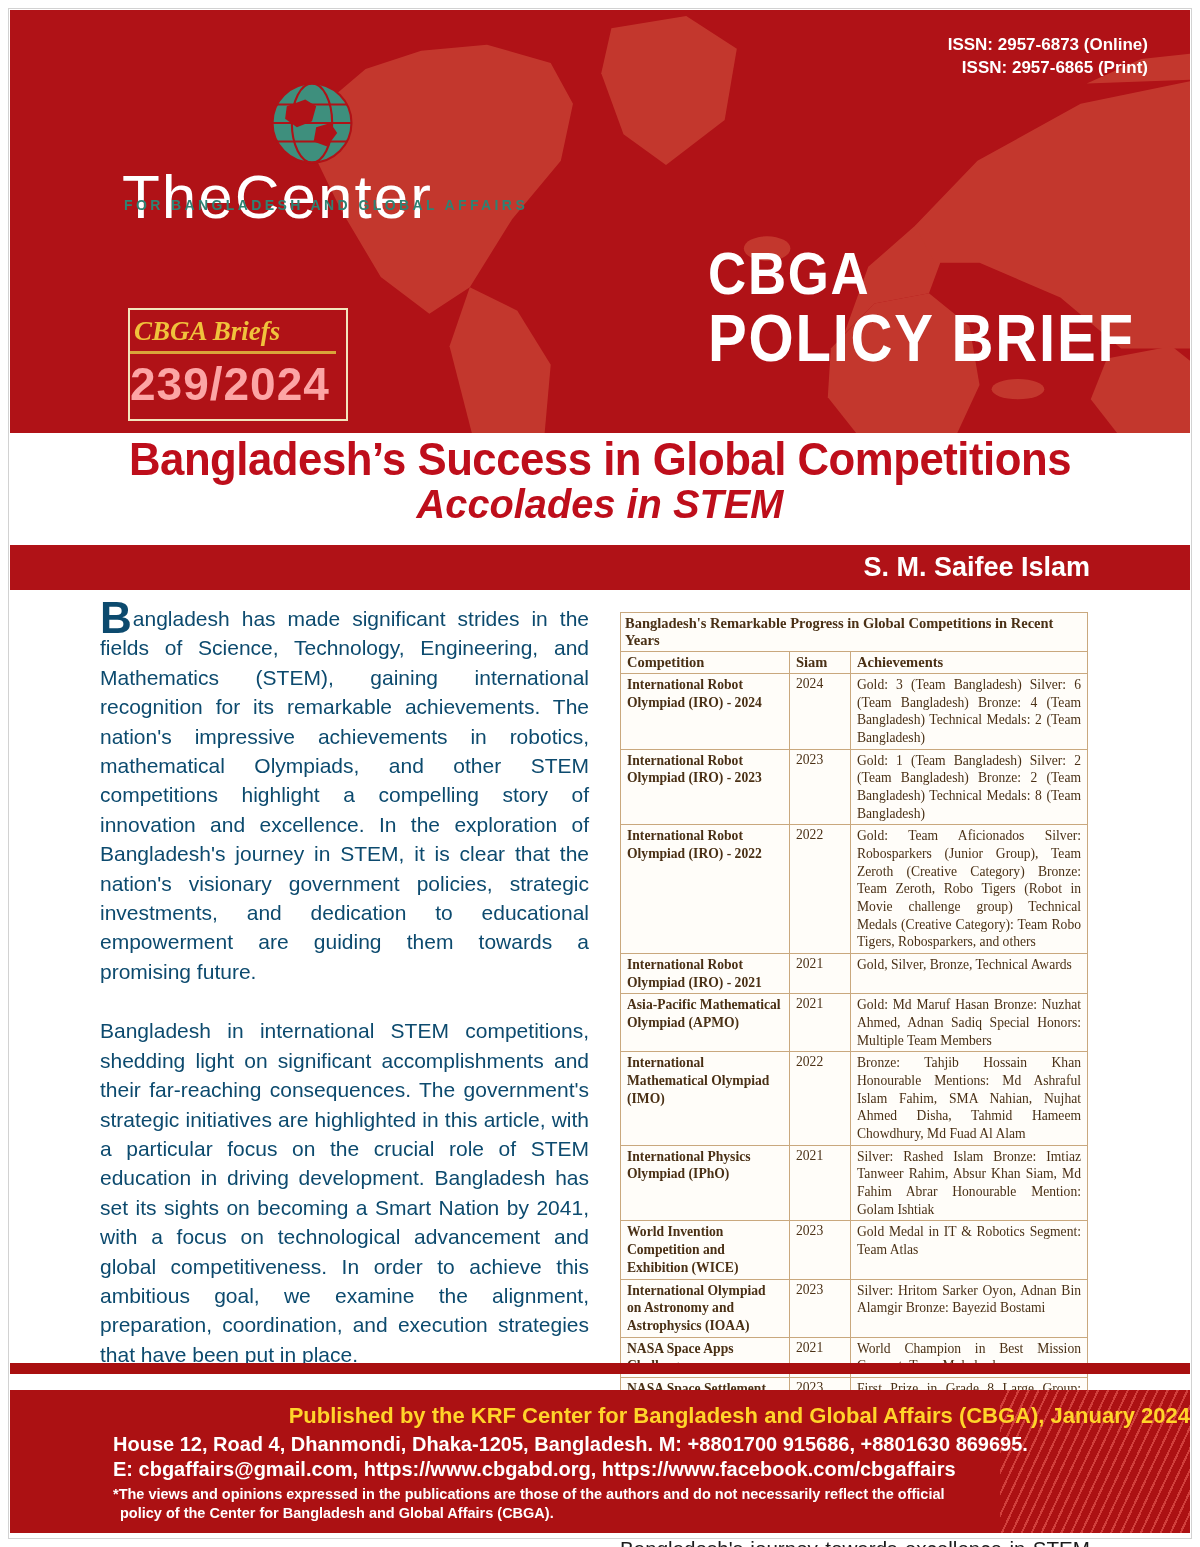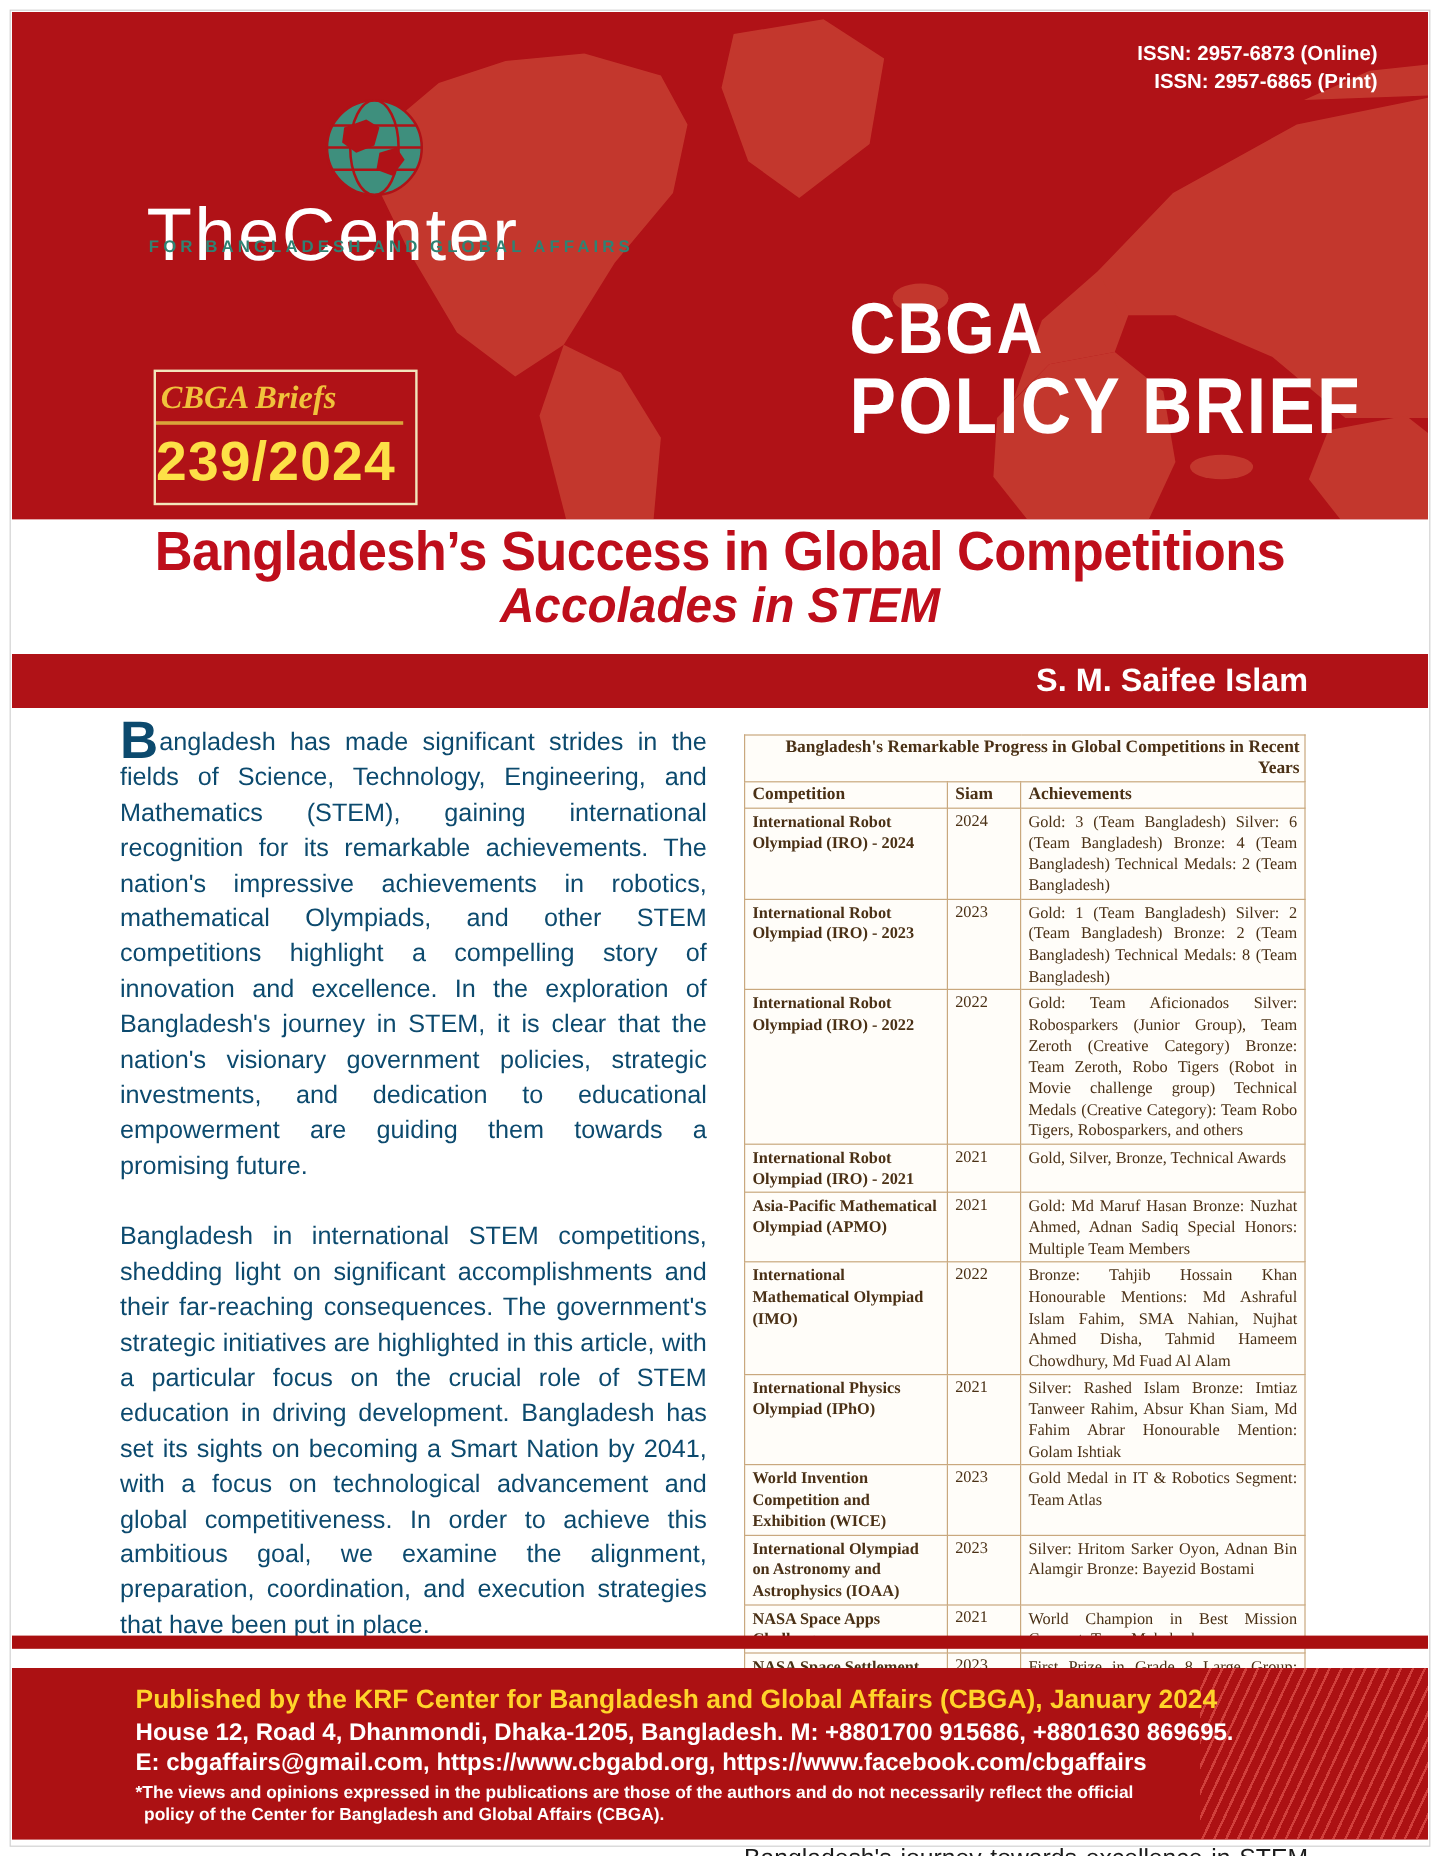--- a/index.html
+++ b/index.html
@@ -15,21 +15,21 @@
   .map{position:absolute; left:300px; top:0; width:890px; height:423px; opacity:.95;}
   .issn{position:absolute; top:24px; right:42px; text-align:right; color:#fff; font-weight:bold; font-size:17px; line-height:1.35; z-index:3;}
 
   .logo{position:absolute; left:112px; top:85px; width:440px; z-index:3;}
   .globe{position:absolute; left:148px; top:-14px; width:84px; height:84px;}
   .logo-text{position:absolute; left:0; top:26px; color:#ffffff; font-size:62px; letter-spacing:2px; white-space:nowrap;margin-top:40px;}
   .logo-tagline{position:absolute; left:2px; top:102px; color:#2F8273; font-size:14px; font-weight:bold; letter-spacing:3.4px; white-space:nowrap;}
 
   .brief-box{position:absolute; left:118px; top:298px; width:206px; border:2px solid #F2E6BC; padding:6px 10px 8px 0; z-index:3;}
   .brief-label{font-family:"Liberation Serif", serif; font-style:italic; font-weight:bold; color:#F0C23C; font-size:27px; padding:0 4px 4px 4px; border-bottom:3px solid #D9A43A;}
-  .brief-number{color:#fde047; font-weight:bold; font-size:46px; letter-spacing:1px; padding-top:3px; text-align:left;}
+  .brief-number{color:#fca5a5; font-weight:bold; font-size:46px; letter-spacing:1px; padding-top:3px; text-align:left;}
 
   .masthead{position:absolute; left:698px; top:234px; color:#ffffff; z-index:3; transform:scaleX(.88); transform-origin:left top; white-space:nowrap;}
   .masthead-line1{font-size:60px; font-weight:bold; line-height:1.0; letter-spacing:2px;}
   .masthead-line2{font-size:66px; font-weight:bold; line-height:1.05; letter-spacing:2px;}
 
   
   .title-band{position:absolute; left:10px; top:433px; right:10px; height:112px; background:#ffffff; text-align:center;}
   .doc-title{margin:0; padding-top:2px; color:#BE0E1B; font-size:46px; font-weight:bold; transform:scaleX(.95); transform-origin:center; letter-spacing:-.5px; line-height:1.05;}
   .doc-subtitle{margin:0; color:#BE0E1B; font-size:41px; font-weight:bold; font-style:italic; transform:scaleX(.97); line-height:1.05;}
 
@@ -40,36 +40,36 @@
   
   .col-left{position:absolute; left:100px; top:604px; width:489px; color:#0c4a6e;}
   .col-left p{margin:0; font-size:21px; line-height:29.4px; text-align:justify;}
   .col-left p + p{margin-top:30px;}
   .dropcap{font-size:44px; font-weight:bold; line-height:0; vertical-align:-7px; letter-spacing:1px;}
 
   .col-right{position:absolute; left:620px; top:612px; width:470px; color:#1b1b1b;}
 
   table.results{width:468px; border-collapse:collapse; font-family:"Liberation Serif", serif; color:#4a3015; background:#fffdf9;}
   table.results th, table.results td{border:1px solid #C9A87E; vertical-align:top;}
-  .t-title{font-size:14.5px; font-weight:bold; text-align:right; padding:2px 4px;}
+  .t-title{font-size:14.5px; font-weight:bold; text-align:left; padding:2px 4px;}
   .t-head th{font-size:14.5px; text-align:left; padding:2px 6px;}
   td.c-comp{width:156px; font-weight:bold; font-size:13.6px; line-height:1.3; padding:2px 6px;margin-left:13px;}
   td.c-year{width:48px; font-size:13.6px; padding:2px 6px; text-align:left;}
   td.c-ach{font-size:13.6px; line-height:1.3; padding:2px 6px; text-align:justify;}
 
   .section-heading{margin:16px 0 0 0; font-size:22.5px; font-weight:bold; line-height:1.16; color:#111;}
   .col-right .para{margin:6px 0 0 0; font-size:20.6px; line-height:26px; text-align:justify;}
 
   
   .divider-bar{position:absolute; left:10px; top:1363px; right:10px; height:11px; background:#A90F10;}
   .footer{position:absolute; left:10px; top:1390px; right:10px; height:143px; background:#AC1113; color:#fff; overflow:hidden;}
   .footer-stripes{position:absolute; right:0; top:0; width:190px; height:100%;
      background:repeating-linear-gradient(115deg, rgba(255,255,255,0) 0 7px, rgba(255,120,110,.45) 7px 9px);}
   .footer-inner{position:relative; padding:12px 0 0 103px; z-index:2;}
-  .f-published{color:#FFD42A; font-weight:bold; font-size:22px; line-height:1.25;}
+  .f-published{color:#FFD42A; font-weight:bold; font-size:22px; line-height:1.25;text-align:right;}
   .f-address{font-weight:bold; font-size:20px; line-height:1.28; margin-top:2px;}
   .f-contacts{font-weight:bold; font-size:20px; line-height:1.28;}
   .f-disc1{font-weight:bold; font-size:14.5px; line-height:1.3; margin-top:2px;}
   .f-disc2{font-weight:bold; font-size:14.5px; line-height:1.3; padding-left:7px;}
 </style>
 </head>
 <body>
 
 <div class="page">
   <div class="page-frame"></div>

